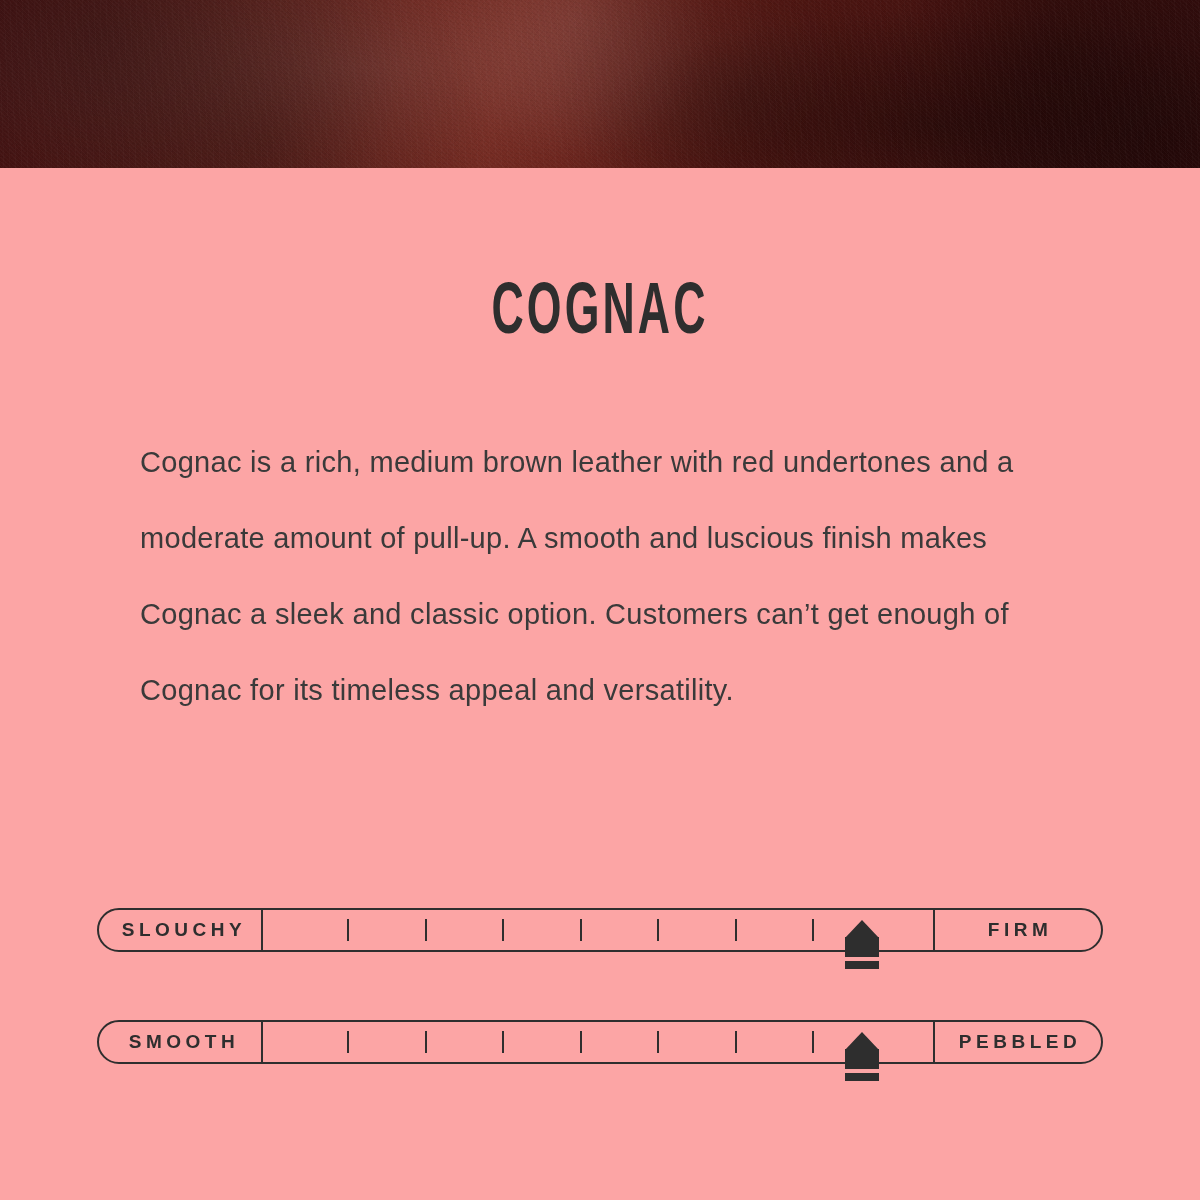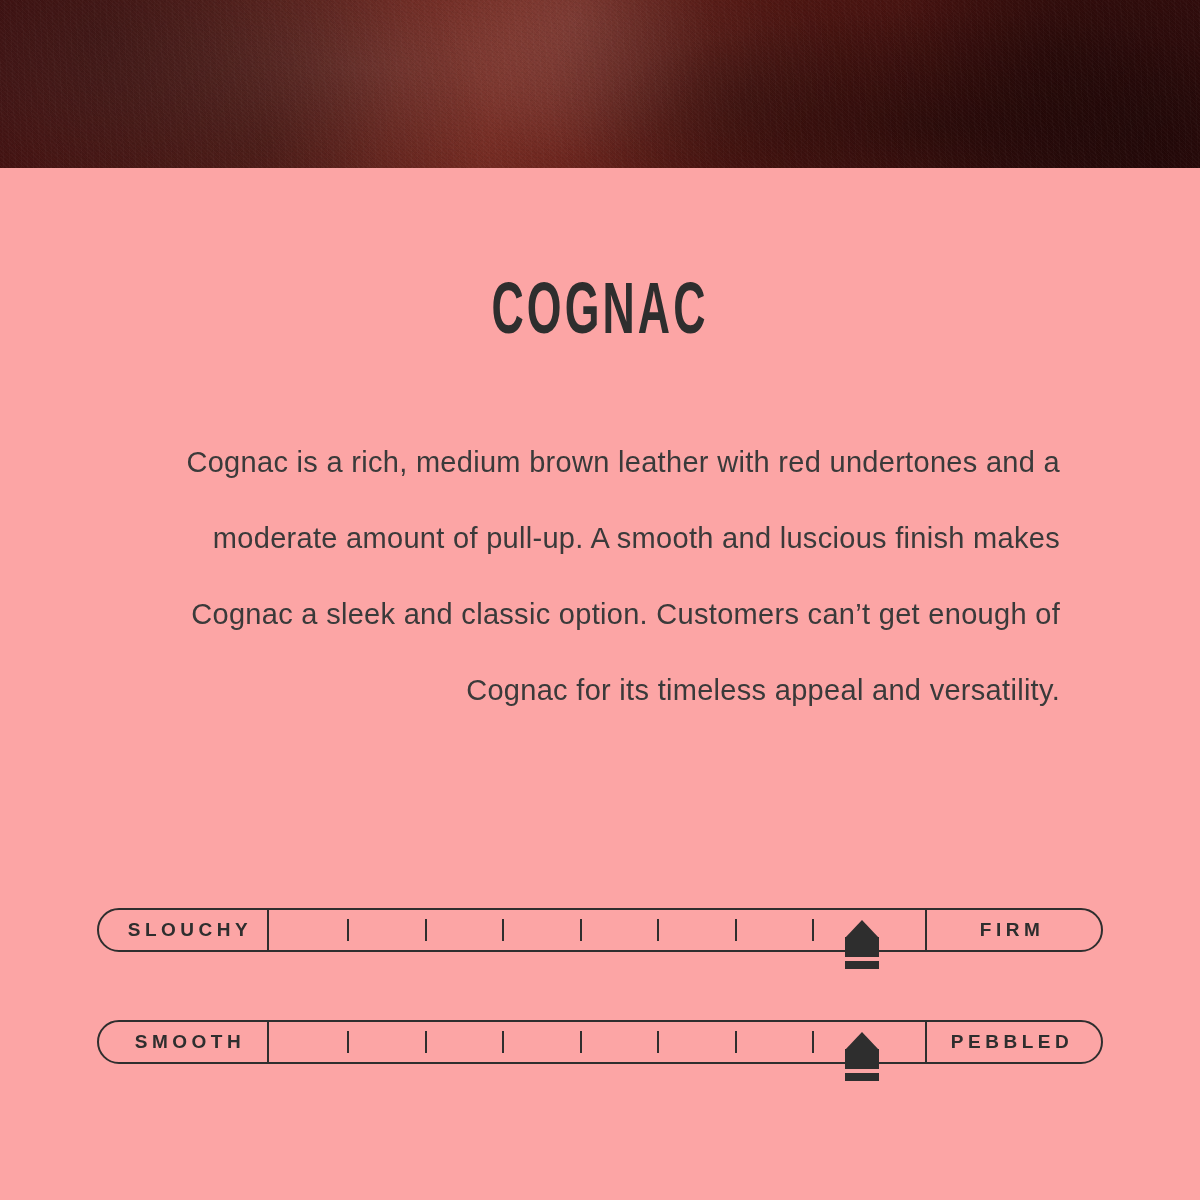--- a/index.html
+++ b/index.html
@@ -72,21 +72,21 @@
     transform-origin: center top;
     line-height: 1;
   }
 
   
   .description {
     position: absolute;
     top: 424px;
     left: 140px;
     width: 920px;
-    text-align: right;
+    text-align: left;
     font-family: "Liberation Sans", sans-serif;
     font-weight: 300;
     font-size: 29px;
     line-height: 76px;
     color: #3a3a3a;
     letter-spacing: 0.3px;
   }
 
   
   .scales {
@@ -119,28 +119,28 @@
     align-items: center;
     justify-content: center;
     font-family: "Liberation Sans", sans-serif;
     font-weight: bold;
     font-size: 19px;
     letter-spacing: 4.5px;
     color: #2e2e2e;
     box-sizing: border-box;
   }
   .scale-label.left {
-    left: 6px;
+    left: 0;
     width: 166px;
     border-right: 2px solid #2e2e2e;
     padding-left: 10px;
     text-align: center;
   }
   .scale-label.right {
-    right: 12px;
+    right: 4px;
     width: 166px;
     border-left: 2px solid #2e2e2e;
     padding-left: 6px;
   }
   .ticks {
     position: absolute;
     left: 166px;
     right: 166px;
     top: 0;
     height: 44px;

